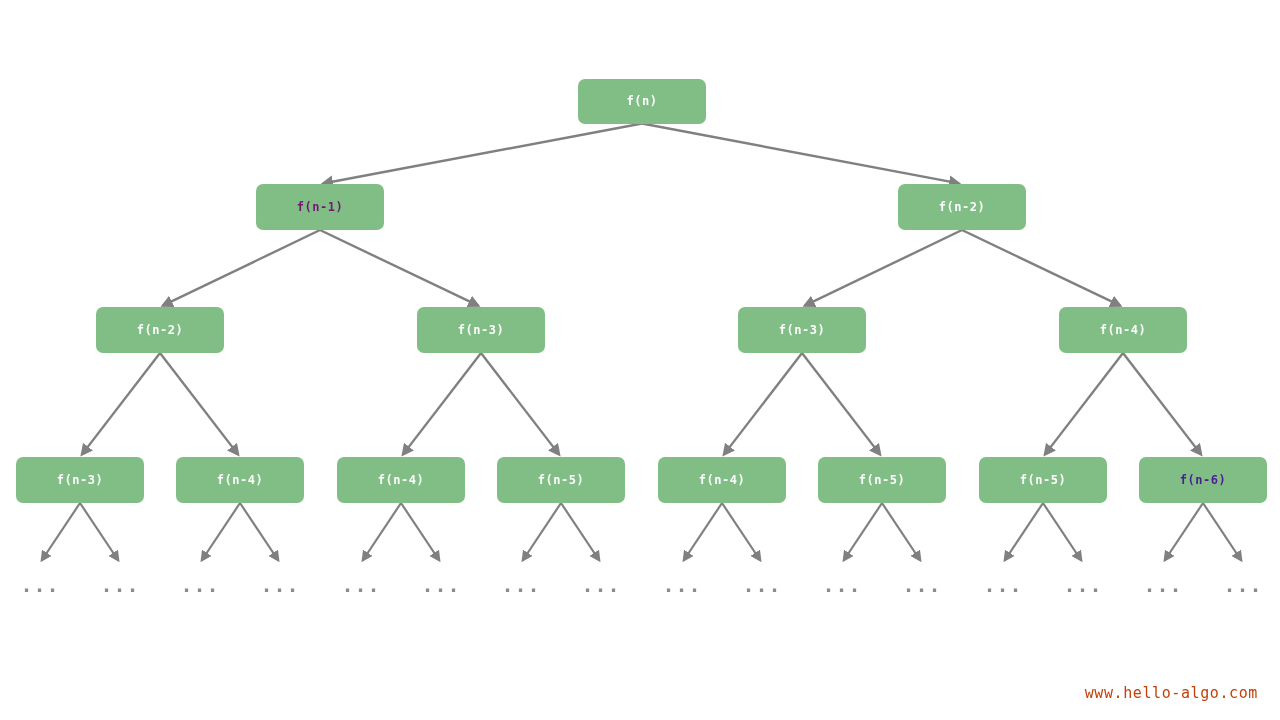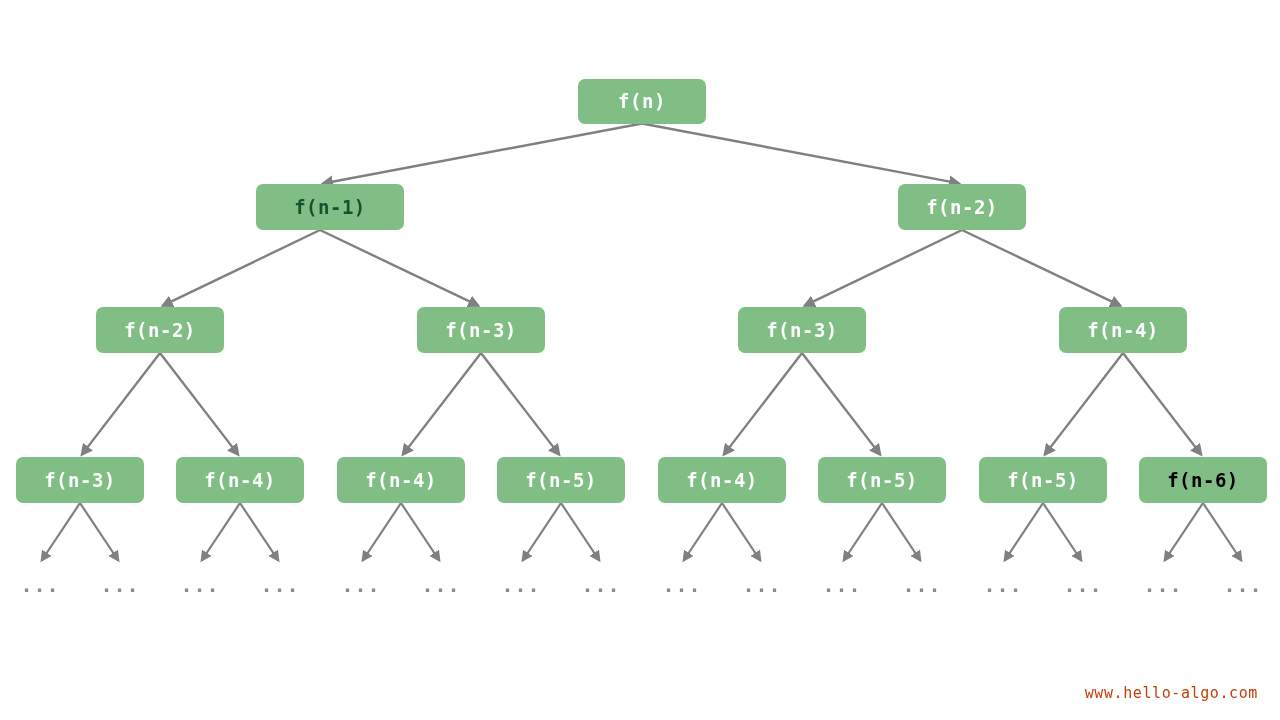--- a/index.html
+++ b/index.html
@@ -22,21 +22,21 @@
     width: 1280px;
     height: 720px;
   }
   .node {
     position: absolute;
     box-sizing: border-box;
     background: #81be85;
     border-radius: 7px;
     color: #ffffff;
     font-family: "DejaVu Sans Mono", "Liberation Mono", monospace;
-    font-size: 19px;
+    font-size: 12px;
     font-weight: bold;
     letter-spacing: 0.5px;
     display: flex;
     align-items: center;
     justify-content: center;
     white-space: nowrap;
   }
   .ellipsis {
     position: absolute;
     color: #8c8c8c;
@@ -101,34 +101,34 @@
         <line x1="882" y1="503" x2="920.3358994113244" y2="560.5038491169864" stroke="#808080" stroke-width="2.2" marker-end="url(#arrowhead)"></line>
         <line x1="1043" y1="503" x2="1004.6641005886756" y2="560.5038491169864" stroke="#808080" stroke-width="2.2" marker-end="url(#arrowhead)"></line>
         <line x1="1043" y1="503" x2="1081.3358994113244" y2="560.5038491169864" stroke="#808080" stroke-width="2.2" marker-end="url(#arrowhead)"></line>
         <line x1="1203" y1="503" x2="1164.6641005886756" y2="560.5038491169864" stroke="#808080" stroke-width="2.2" marker-end="url(#arrowhead)"></line>
         <line x1="1203" y1="503" x2="1241.3358994113244" y2="560.5038491169864" stroke="#808080" stroke-width="2.2" marker-end="url(#arrowhead)"></line>
       </g>
   </svg>
 
   <div id="nodes-layer">
       <div class="node" style="left: 578px; top: 78.5px; width: 128px; height: 45px; background: rgb(129, 190, 133); color: rgb(255, 255, 255);">f(n)</div>
-      <div class="node" style="left: 256px; top: 184px; width: 148px; height: 46px; background: rgb(129, 190, 133); color: #14532d;">f(n-1)</div>
+      <div class="node" style="left: 256px; top: 184px; width: 128px; height: 46px; background: rgb(129, 190, 133); color: #701a75;">f(n-1)</div>
       <div class="node" style="left: 898px; top: 184px; width: 128px; height: 46px; background: rgb(129, 190, 133); color: rgb(255, 255, 255);">f(n-2)</div>
       <div class="node" style="left: 96px; top: 307px; width: 128px; height: 46px; background: rgb(129, 190, 133); color: rgb(255, 255, 255);">f(n-2)</div>
       <div class="node" style="left: 417px; top: 307px; width: 128px; height: 46px; background: rgb(129, 190, 133); color: rgb(255, 255, 255);">f(n-3)</div>
       <div class="node" style="left: 738px; top: 307px; width: 128px; height: 46px; background: rgb(129, 190, 133); color: rgb(255, 255, 255);">f(n-3)</div>
       <div class="node" style="left: 1059px; top: 307px; width: 128px; height: 46px; background: rgb(129, 190, 133); color: rgb(255, 255, 255);">f(n-4)</div>
       <div class="node" style="left: 16px; top: 457px; width: 128px; height: 46px; background: rgb(129, 190, 133); color: rgb(255, 255, 255);">f(n-3)</div>
       <div class="node" style="left: 176px; top: 457px; width: 128px; height: 46px; background: rgb(129, 190, 133); color: rgb(255, 255, 255);">f(n-4)</div>
       <div class="node" style="left: 337px; top: 457px; width: 128px; height: 46px; background: rgb(129, 190, 133); color: rgb(255, 255, 255);">f(n-4)</div>
       <div class="node" style="left: 497px; top: 457px; width: 128px; height: 46px; background: rgb(129, 190, 133); color: rgb(255, 255, 255);">f(n-5)</div>
       <div class="node" style="left: 658px; top: 457px; width: 128px; height: 46px; background: rgb(129, 190, 133); color: rgb(255, 255, 255);">f(n-4)</div>
       <div class="node" style="left: 818px; top: 457px; width: 128px; height: 46px; background: rgb(129, 190, 133); color: rgb(255, 255, 255);">f(n-5)</div>
       <div class="node" style="left: 979px; top: 457px; width: 128px; height: 46px; background: rgb(129, 190, 133); color: rgb(255, 255, 255);">f(n-5)</div>
-      <div class="node" style="left: 1139px; top: 457px; width: 128px; height: 46px; background: rgb(129, 190, 133); color: #000000;">f(n-6)</div>
+      <div class="node" style="left: 1139px; top: 457px; width: 128px; height: 46px; background: rgb(129, 190, 133); color: #4c1d95;">f(n-6)</div>
     </div>
   <div id="ellipsis-layer">
       <div class="ellipsis" style="left: 40px; top: 585px; color: rgb(140, 140, 140);">...</div>
       <div class="ellipsis" style="left: 120px; top: 585px; color: rgb(140, 140, 140);">...</div>
       <div class="ellipsis" style="left: 200px; top: 585px; color: rgb(140, 140, 140);">...</div>
       <div class="ellipsis" style="left: 280px; top: 585px; color: rgb(140, 140, 140);">...</div>
       <div class="ellipsis" style="left: 361px; top: 585px; color: rgb(140, 140, 140);">...</div>
       <div class="ellipsis" style="left: 441px; top: 585px; color: rgb(140, 140, 140);">...</div>
       <div class="ellipsis" style="left: 521px; top: 585px; color: rgb(140, 140, 140);">...</div>
       <div class="ellipsis" style="left: 601px; top: 585px; color: rgb(140, 140, 140);">...</div>

